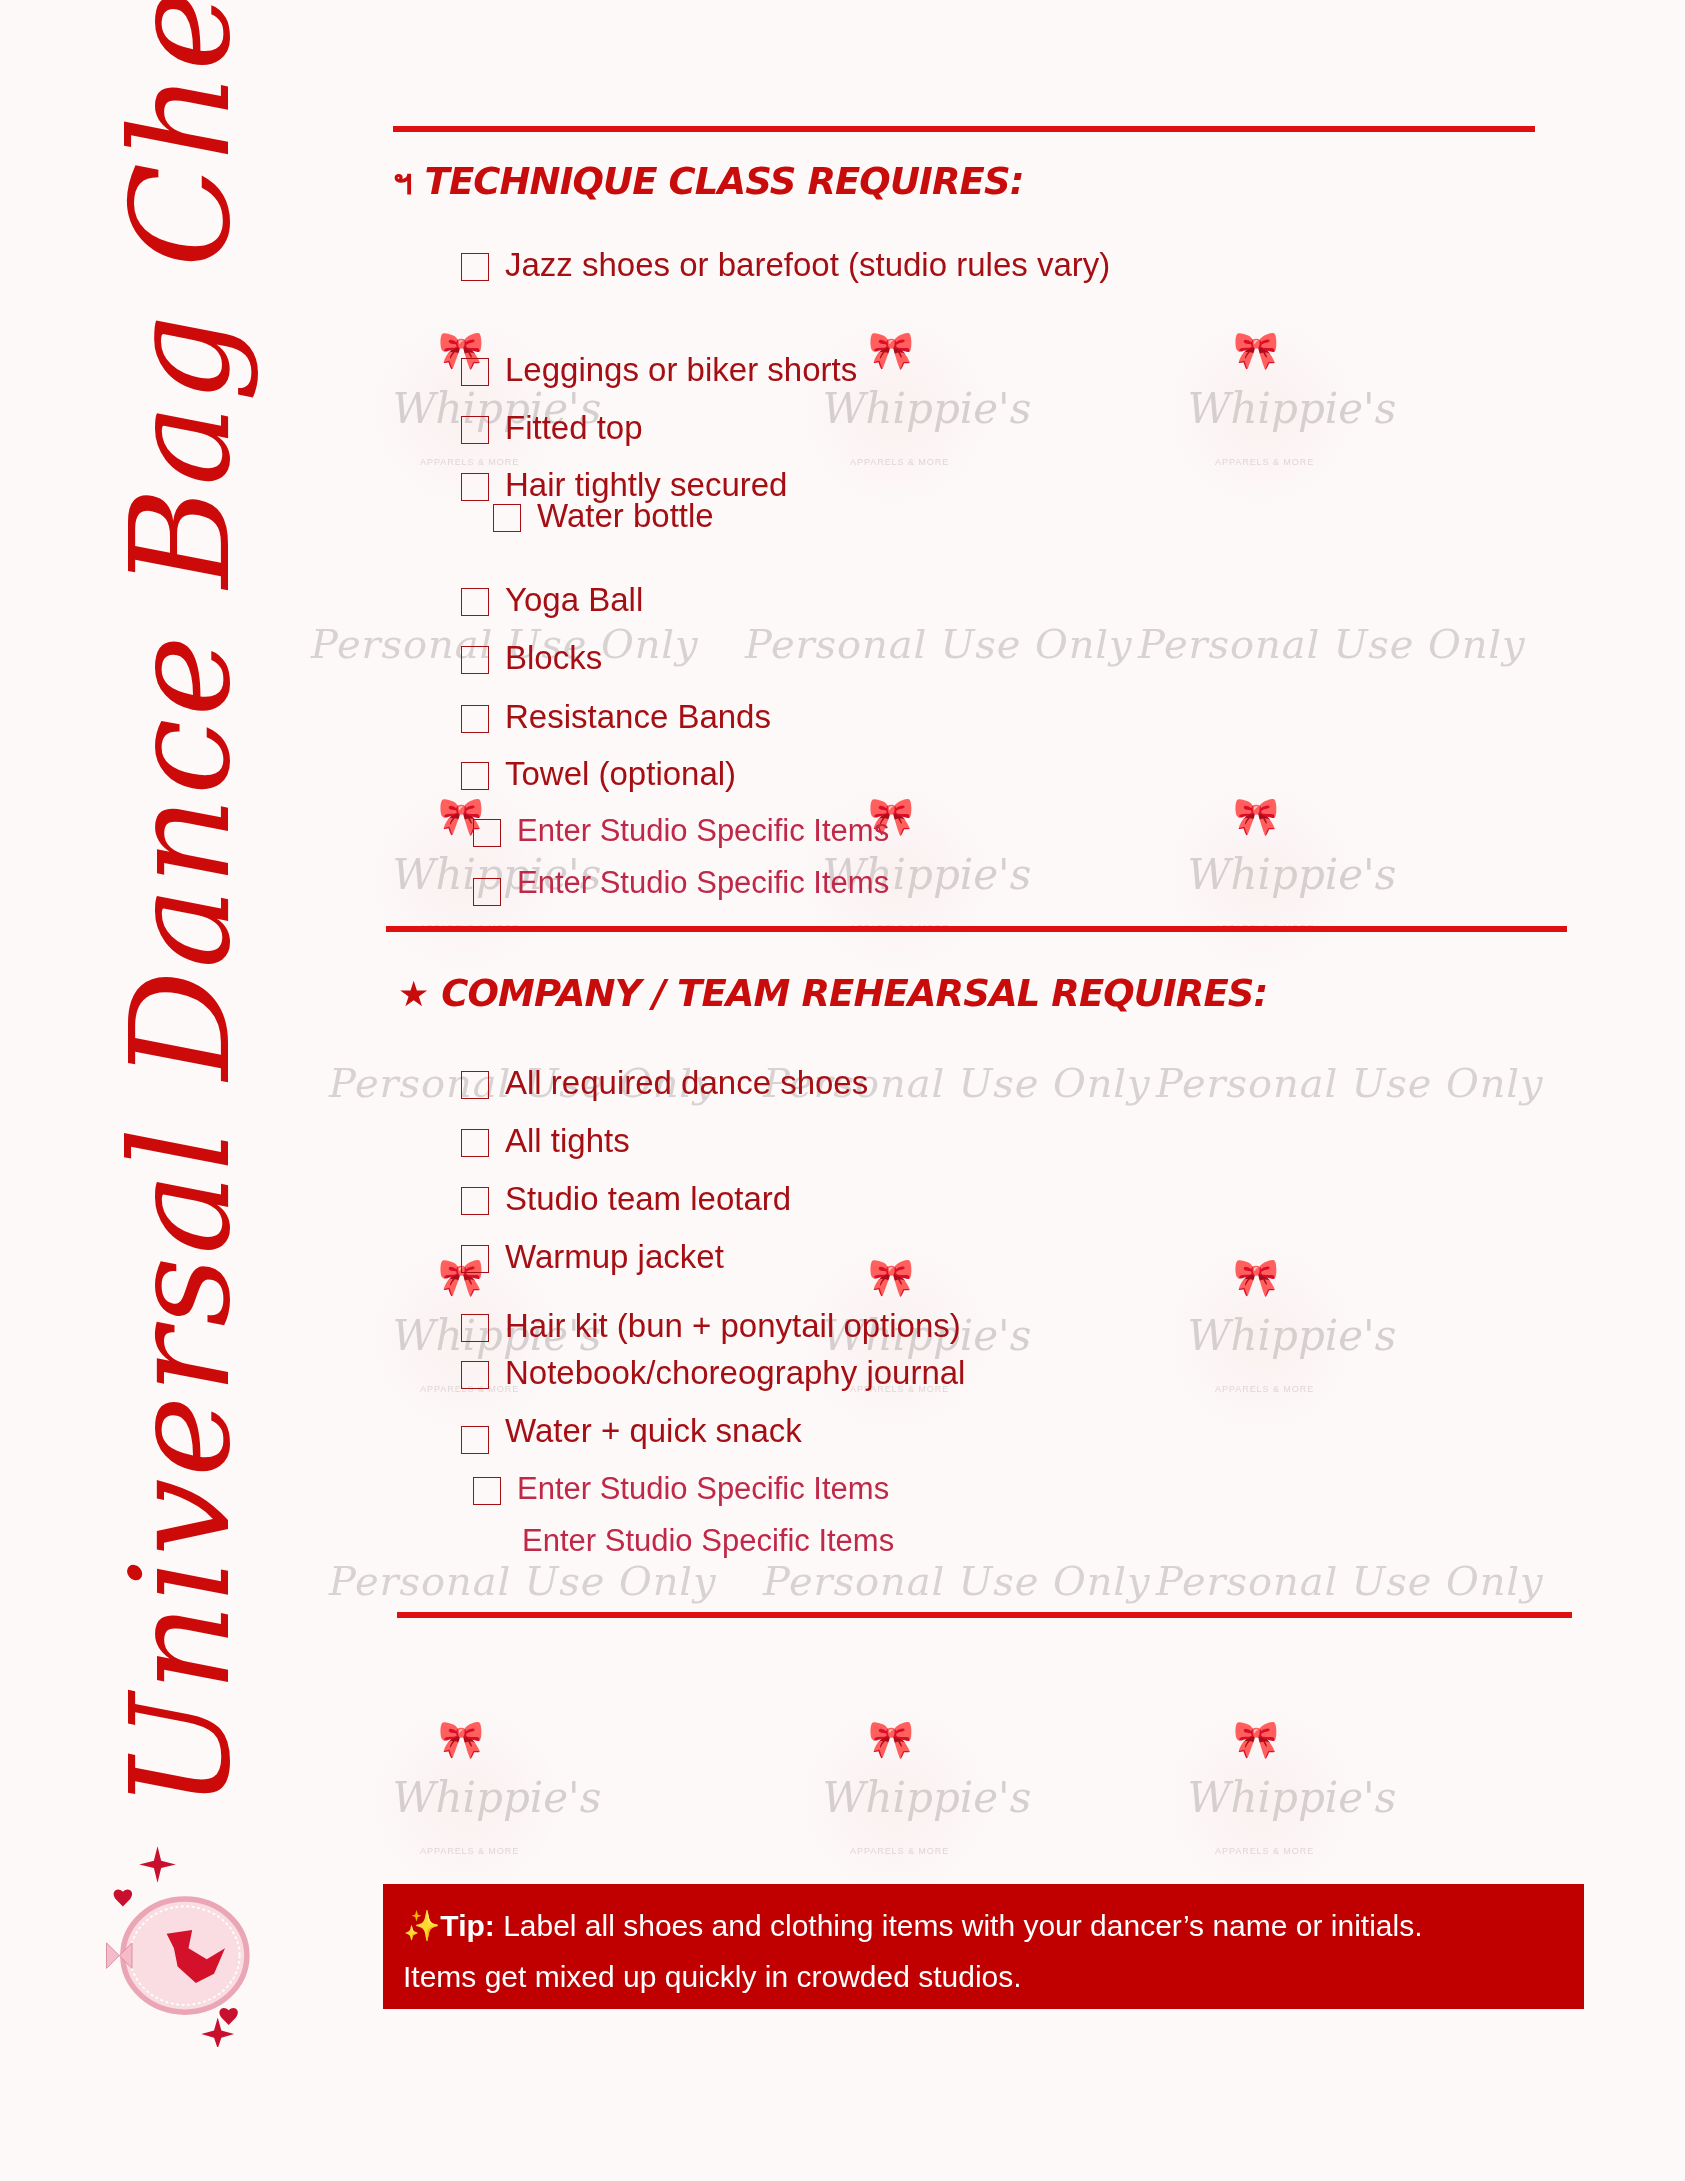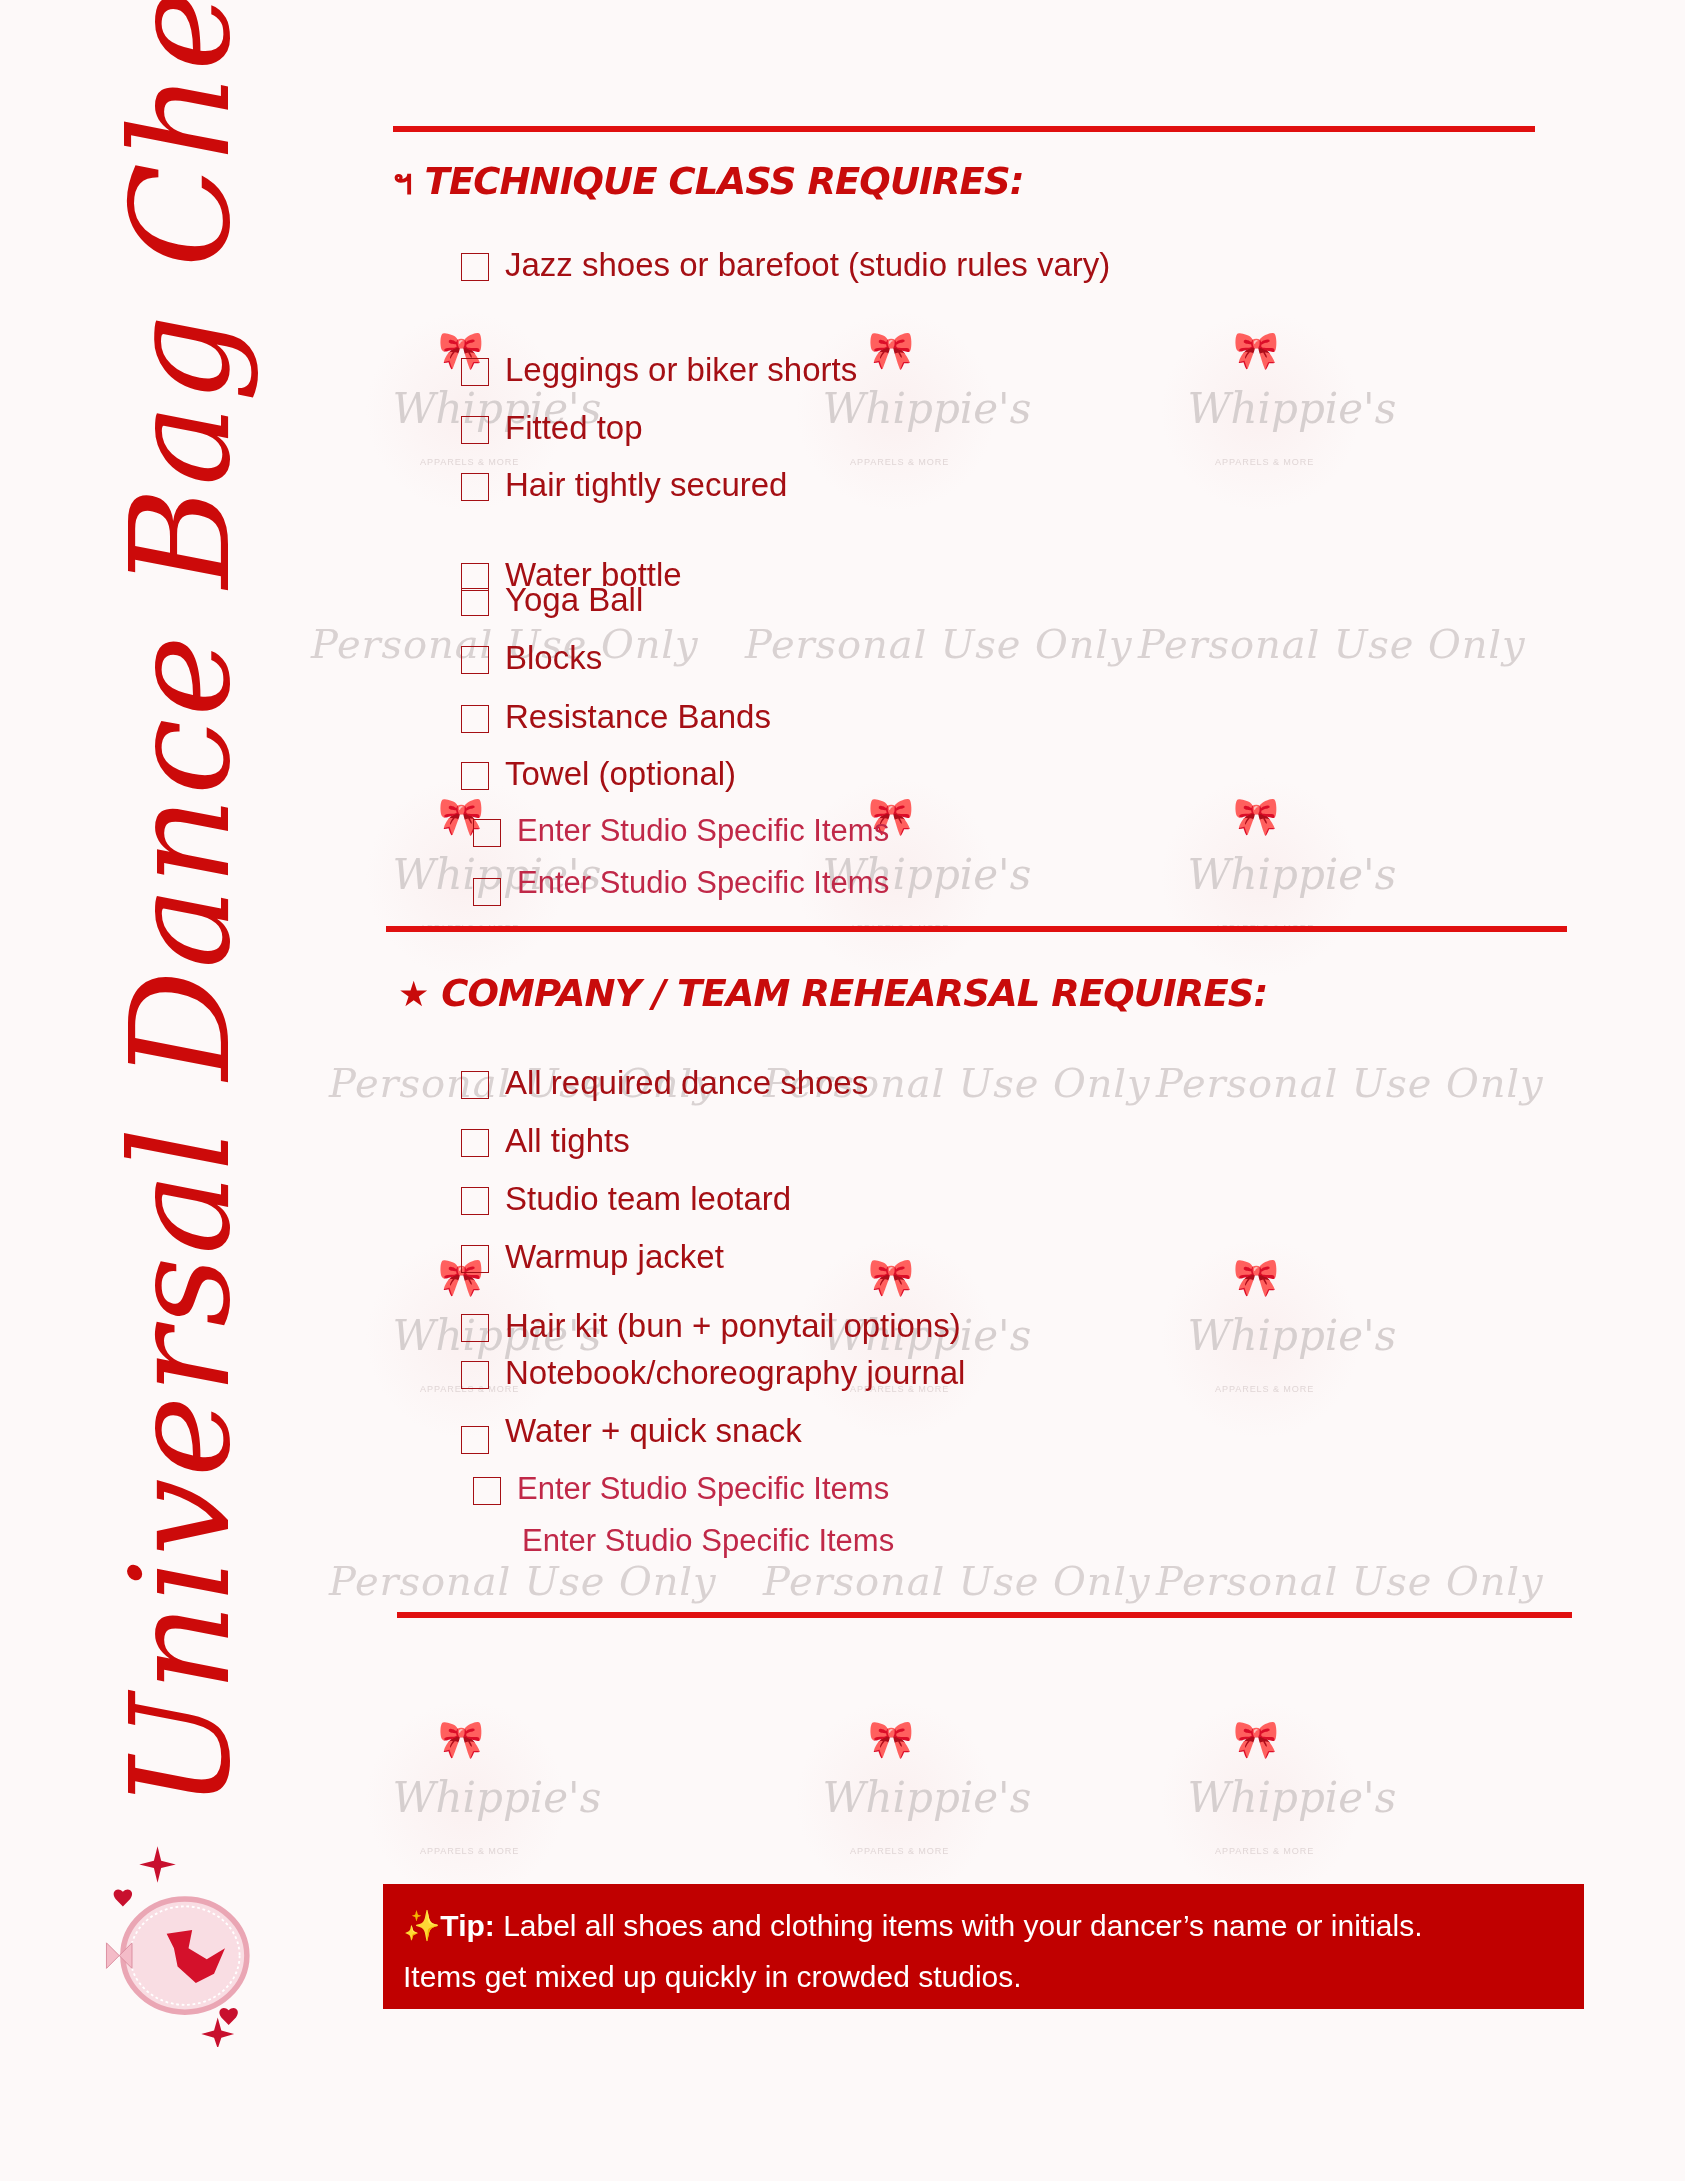--- a/index.html
+++ b/index.html
@@ -155,21 +155,21 @@
     <span>Leggings or biker shorts</span>
   </div>
 <div class="item" style="top:405px;">
     <span class="box"></span>
     <span>Fitted top</span>
   </div>
 <div class="item" style="top:462px;">
     <span class="box"></span>
     <span>Hair tightly secured</span>
   </div>
-<div class="item" style="top:552px;">
+<div class="item" style="top:493px;margin-left:32px;">
     <span class="box"></span>
     <span>Water bottle</span>
   </div>
 <div class="item" style="top:577px;">
     <span class="box"></span>
     <span>Yoga Ball</span>
   </div>
 <div class="item" style="top:635px;">
     <span class="box"></span>
     <span>Blocks</span>

